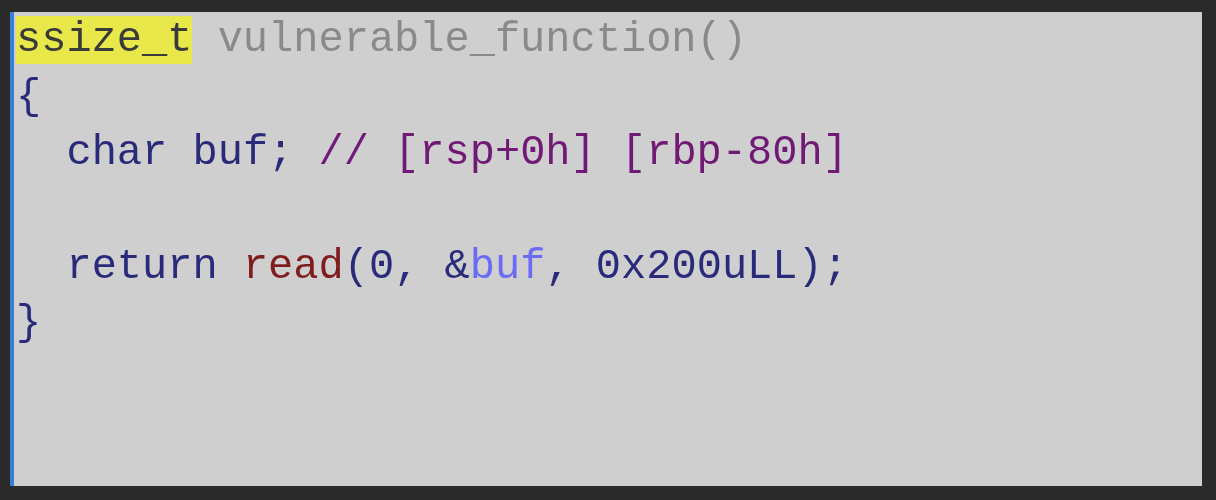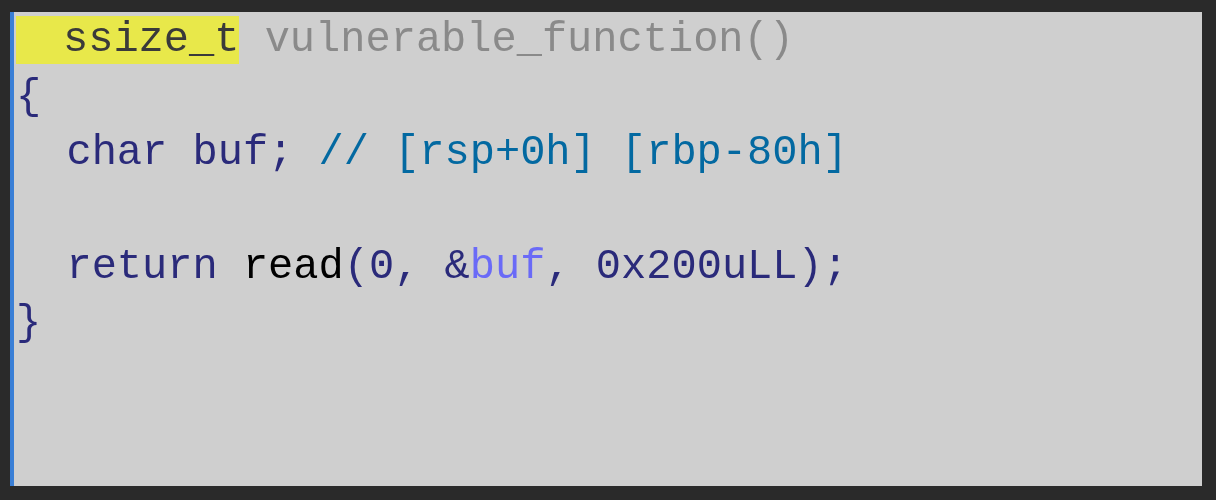--- a/index.html
+++ b/index.html
@@ -25,45 +25,44 @@
     .code-content {
       padding: 0 0 0 2px;
       font-size: 42px;
       line-height: 1.35;
       white-space: pre;
       color: #2a2a7a;
     }
     .tok-type-hl {
       color: #3a3a3a;
       background: #e8e84a;
-      padding-left: 47px;
     }
     .tok-func-name {
       color: #8a8a8a;
       margin-top: 14px;
     }
     .tok-punc-dim {
       color: #8a8a8a;
     }
     .tok-brace {
       color: #2a2a7a;
       font-weight: normal;
     }
     .tok-keyword {
       color: #2a2a7a;
     }
     .tok-var {
       color: #2a2a7a;
     }
     .tok-comment {
-      color: #0369a1;
+      color: #701a75;
       margin-top: 35px;
     }
     .tok-call {
-      color: #000000;
+      color: #7f1d1d;
     }
     .tok-num {
       color: #2a2a7a;
     }
     .tok-ref {
       color: #6a6af7;
     }
     .tok-default {
       color: #2a2a7a;
     }

